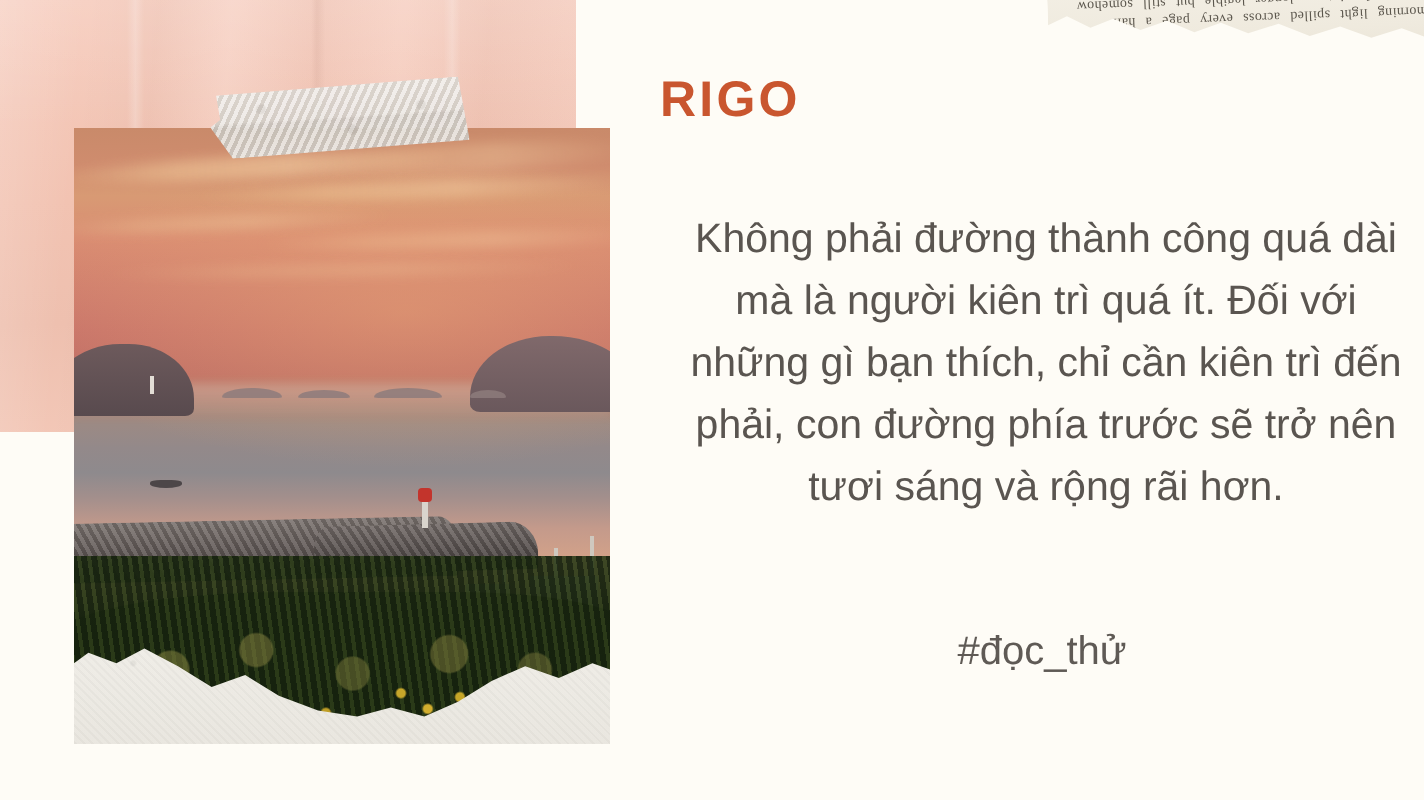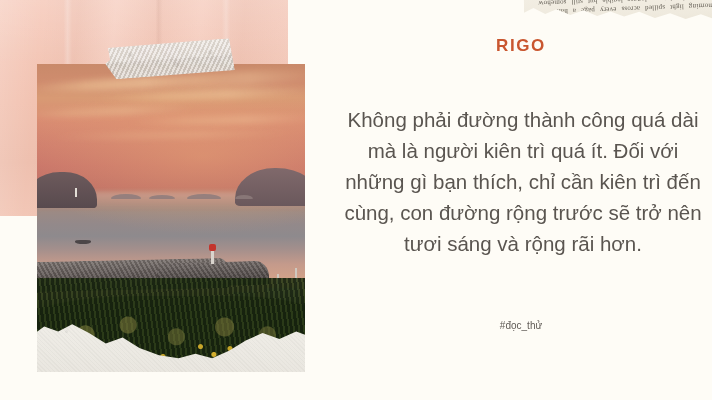--- a/index.html
+++ b/index.html
@@ -350,22 +350,22 @@
     left: 330px;
     top: 0;
     width: 382px;
     height: 400px;
   }
   .brand-title {
     position: absolute;
     left: 0;
     right: 0;
     top: 36px;
-    text-align: center;
-    font-size: 17px;
+    text-align: left;
+    font-size: 25px;
     font-weight: bold;
     letter-spacing: 1.6px;
     color: #c9562f;
   }
   .quote {
     position: absolute;
     left: 14px;
     right: 10px;
     top: 104px;
     text-align: center;
@@ -373,21 +373,21 @@
     line-height: 31px;
     color: #5a5550;
     font-weight: 400;
   }
   .hashtags {
     position: absolute;
     left: 6px;
     right: 6px;
     top: 315px;
     text-align: center;
-    font-size: 10px;
+    font-size: 20px;
     line-height: 22px;
     color: #5f5a55;
   }
   .hashtags div { white-space: nowrap; }
 </style>
 </head>
 <body>
 
 <div id="canvas">
 
@@ -433,19 +433,19 @@
       <div class="rocks"></div>
       <div class="grass"></div>
     </div>
     <div class="torn-bottom"></div>
   </div>
 
   <div class="washi-tape"></div>
 
   <div class="text-col">
     <div class="brand-title">RIGO</div>
-    <div class="quote">Không phải đường thành công quá dài mà là người kiên trì quá ít. Đối với những gì bạn thích, chỉ cần kiên trì đến cùng, con đường rộng trước sẽ trở nên tươi sáng và rộng rãi hơn.</div>
+    <div class="quote">Không phải đường thành công quá dài mà là người kiên trì quá ít. Đối với những gì bạn thích, chỉ cần kiên trì đến phải, con đường phía trước sẽ trở nên tươi sáng và rộng rãi hơn.</div>
     <div class="hashtags">
       <div>#đọc_thử</div>
     </div>
   </div>
 
 </div>
 
 </body></html>

